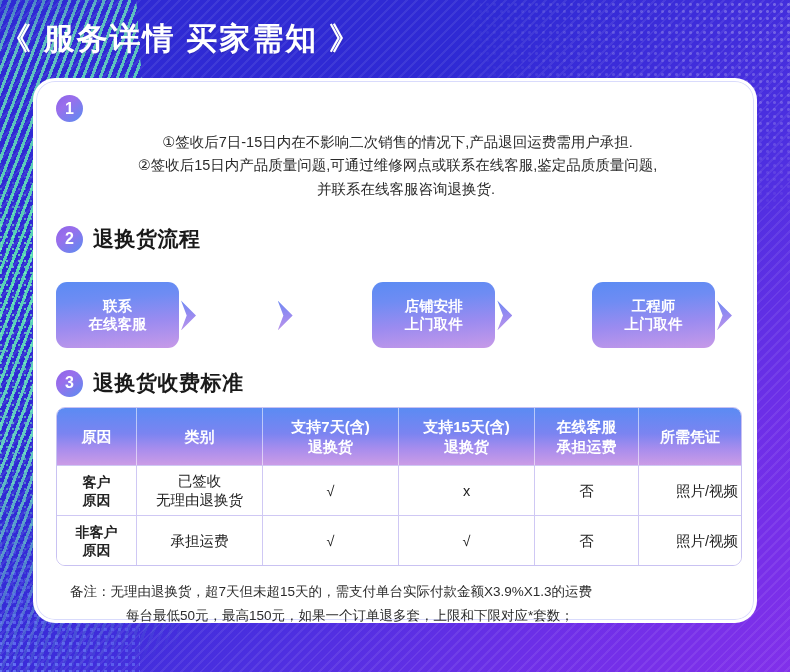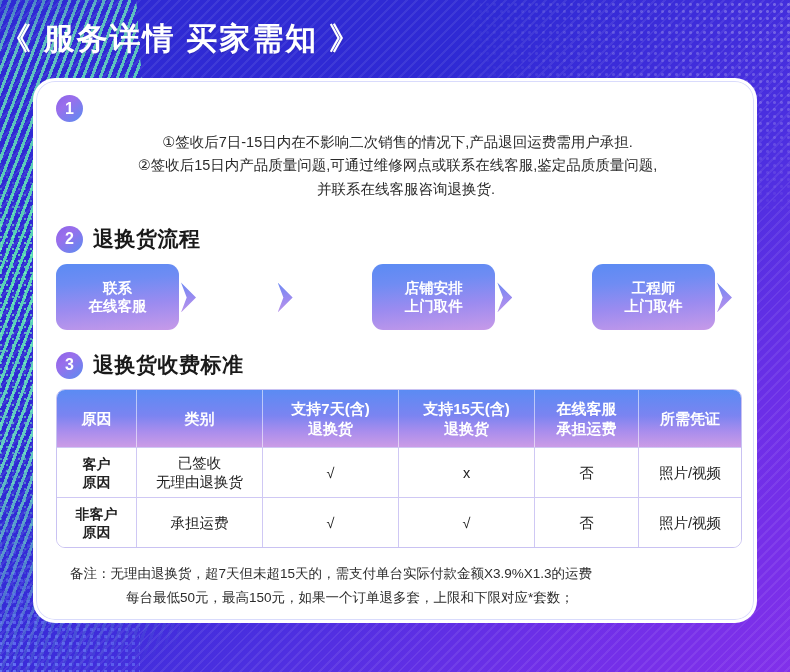--- a/index.html
+++ b/index.html
@@ -156,21 +156,21 @@
     color: #2a2a2a;
     font-size: 14.5px;
     line-height: 1.62;
   }
   .s1-body p { margin: 0; white-space: nowrap; text-align: center; }
   .s1-indent { padding-left: 17px; }
 
   
   .sec2 { margin-top: 24px; }
   .flow {
-    margin-top: 11px;
+    margin-top: 29px;
     display: flex;
     align-items: center;
     justify-content: space-between;
   }
   .flow-item { display: flex; align-items: center; }
   .flow-box {
     width: 123px;
     height: 66px;
     border-radius: 11px;
     background: linear-gradient(175deg, #5b8bf3 0%, #6f8cf3 28%, #9b8bf0 62%, #c79ae8 100%);
@@ -223,21 +223,21 @@
     text-align: center;
     font-size: 14.5px;
     color: #222222;
     line-height: 1.3;
     background: #ffffff;
     border-right: 1px solid #cfc8f4;
     border-top: 1px solid #cfc8f4;
     padding: 0 3px;
     white-space: nowrap;
   }
-  table.fee tbody td:last-child { border-right: none; }
+  table.fee tbody td:last-child { border-right: none; text-align: right; }
   table.fee tbody td.reason {
     font-weight: bold;
     font-size: 14px;
     margin-top: 44px;
   }
   .mark { font-size: 17px; color: #333; }
 
   
   .note {
     margin-top: 14px;

